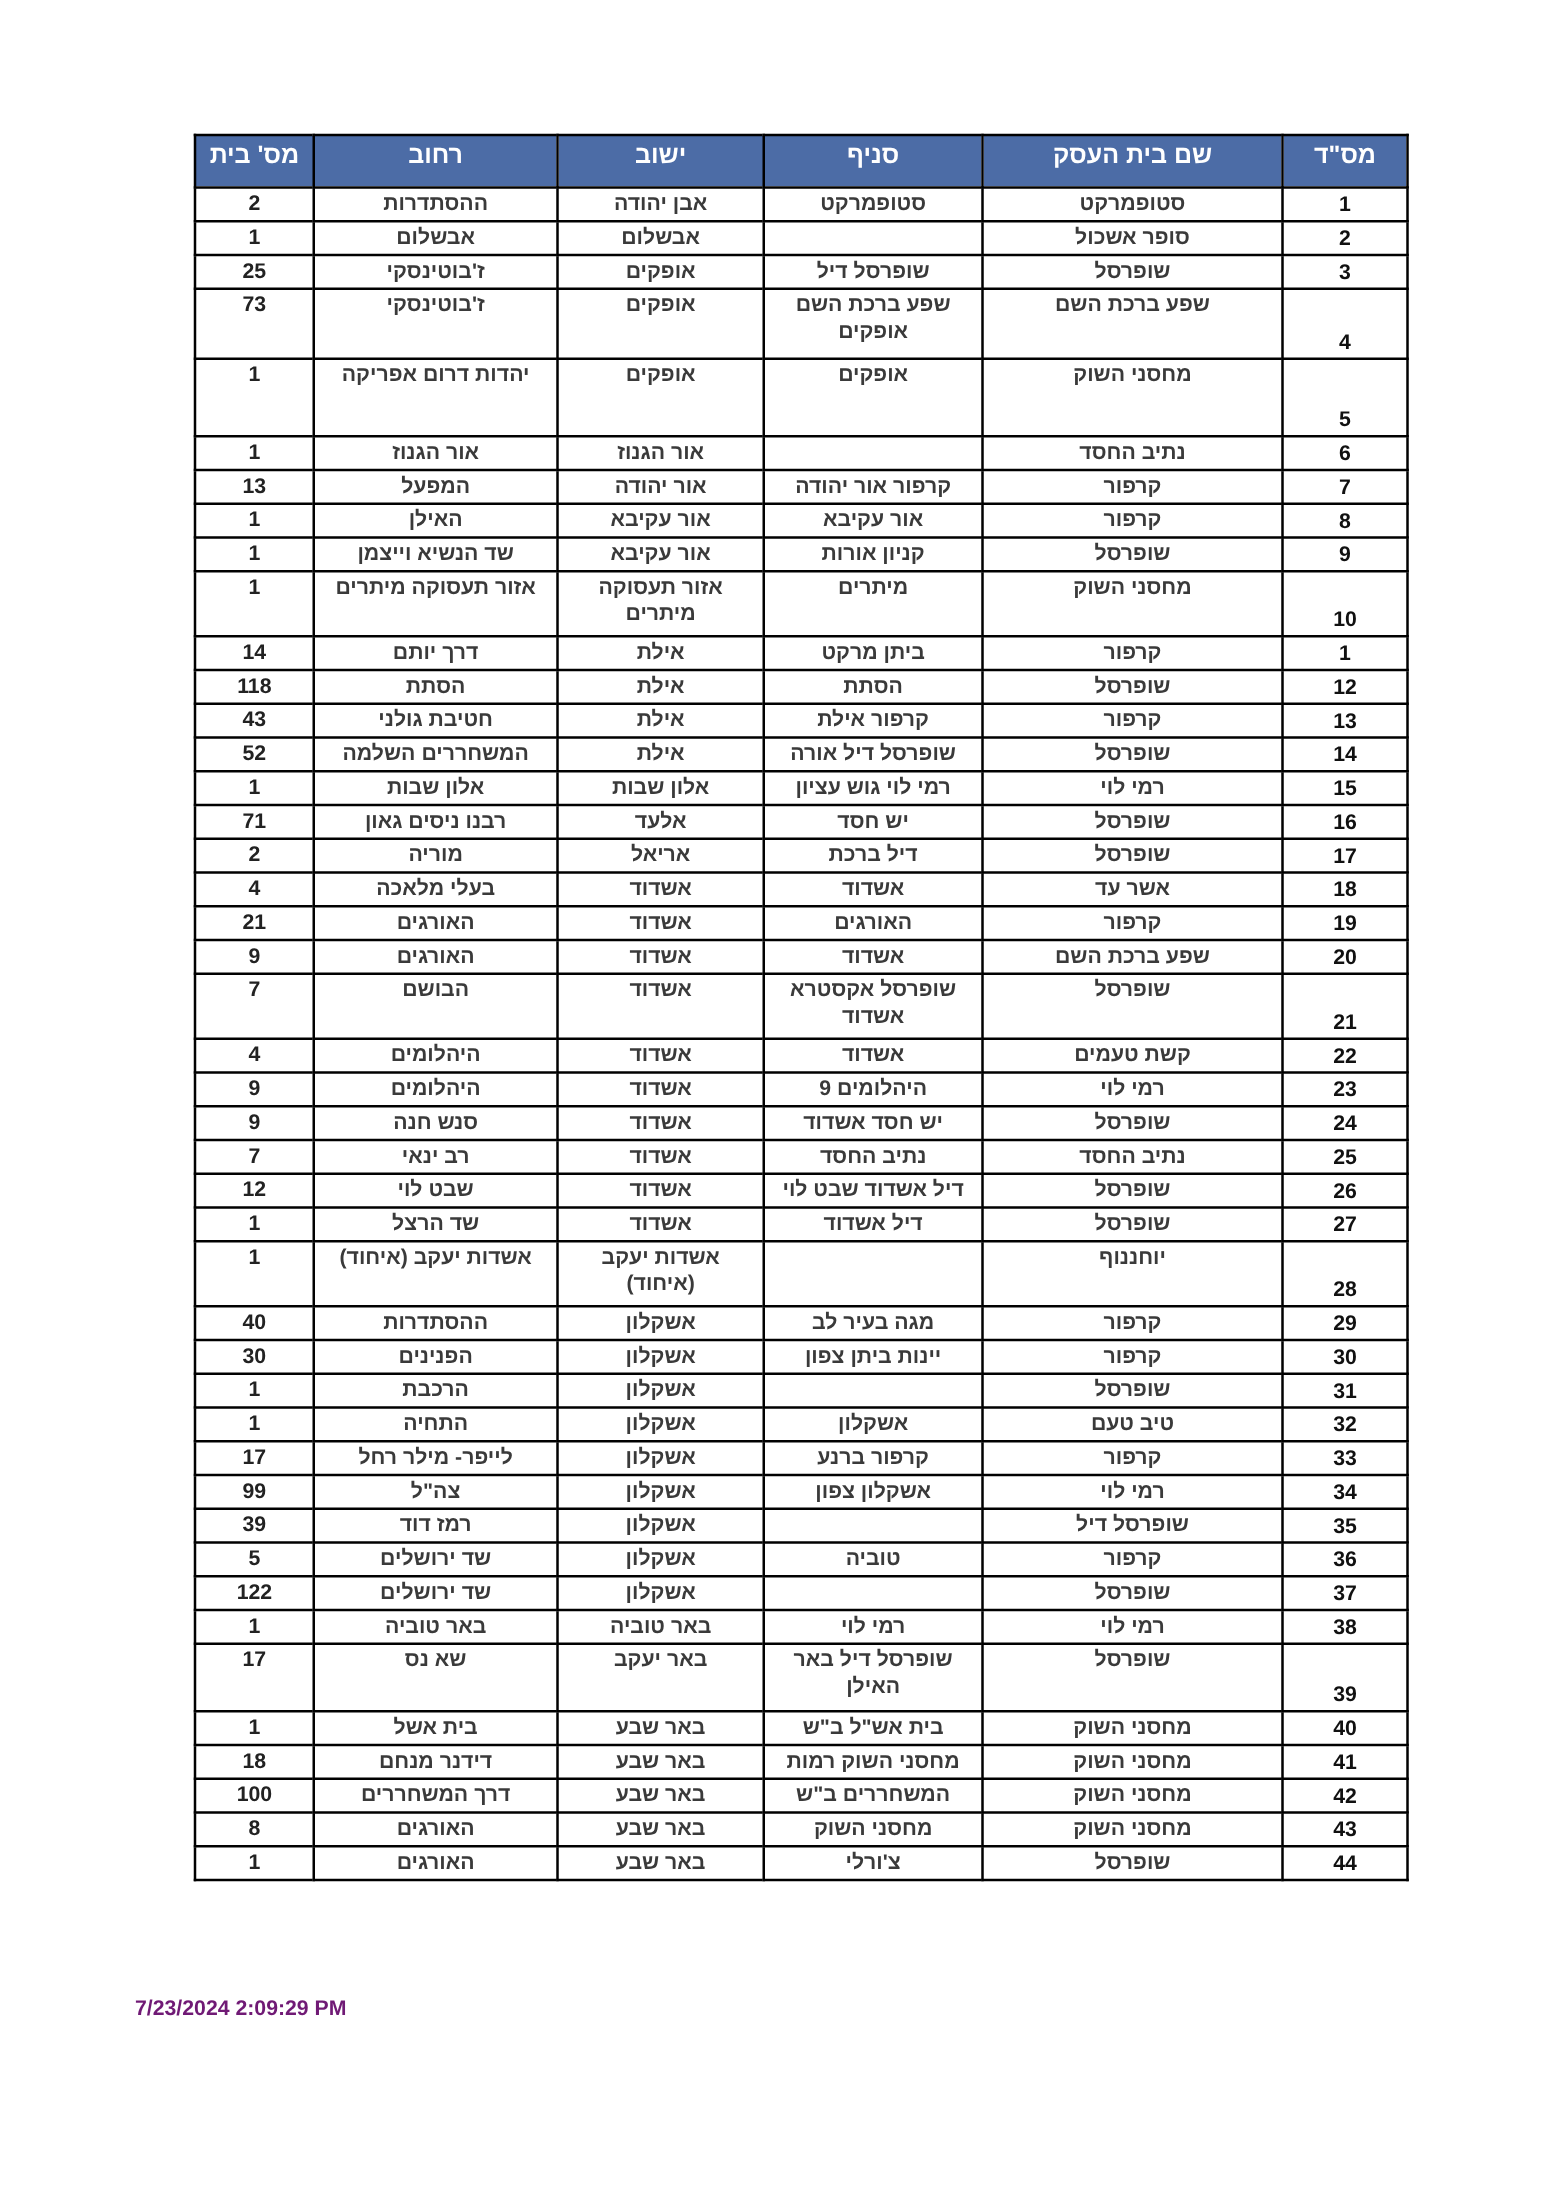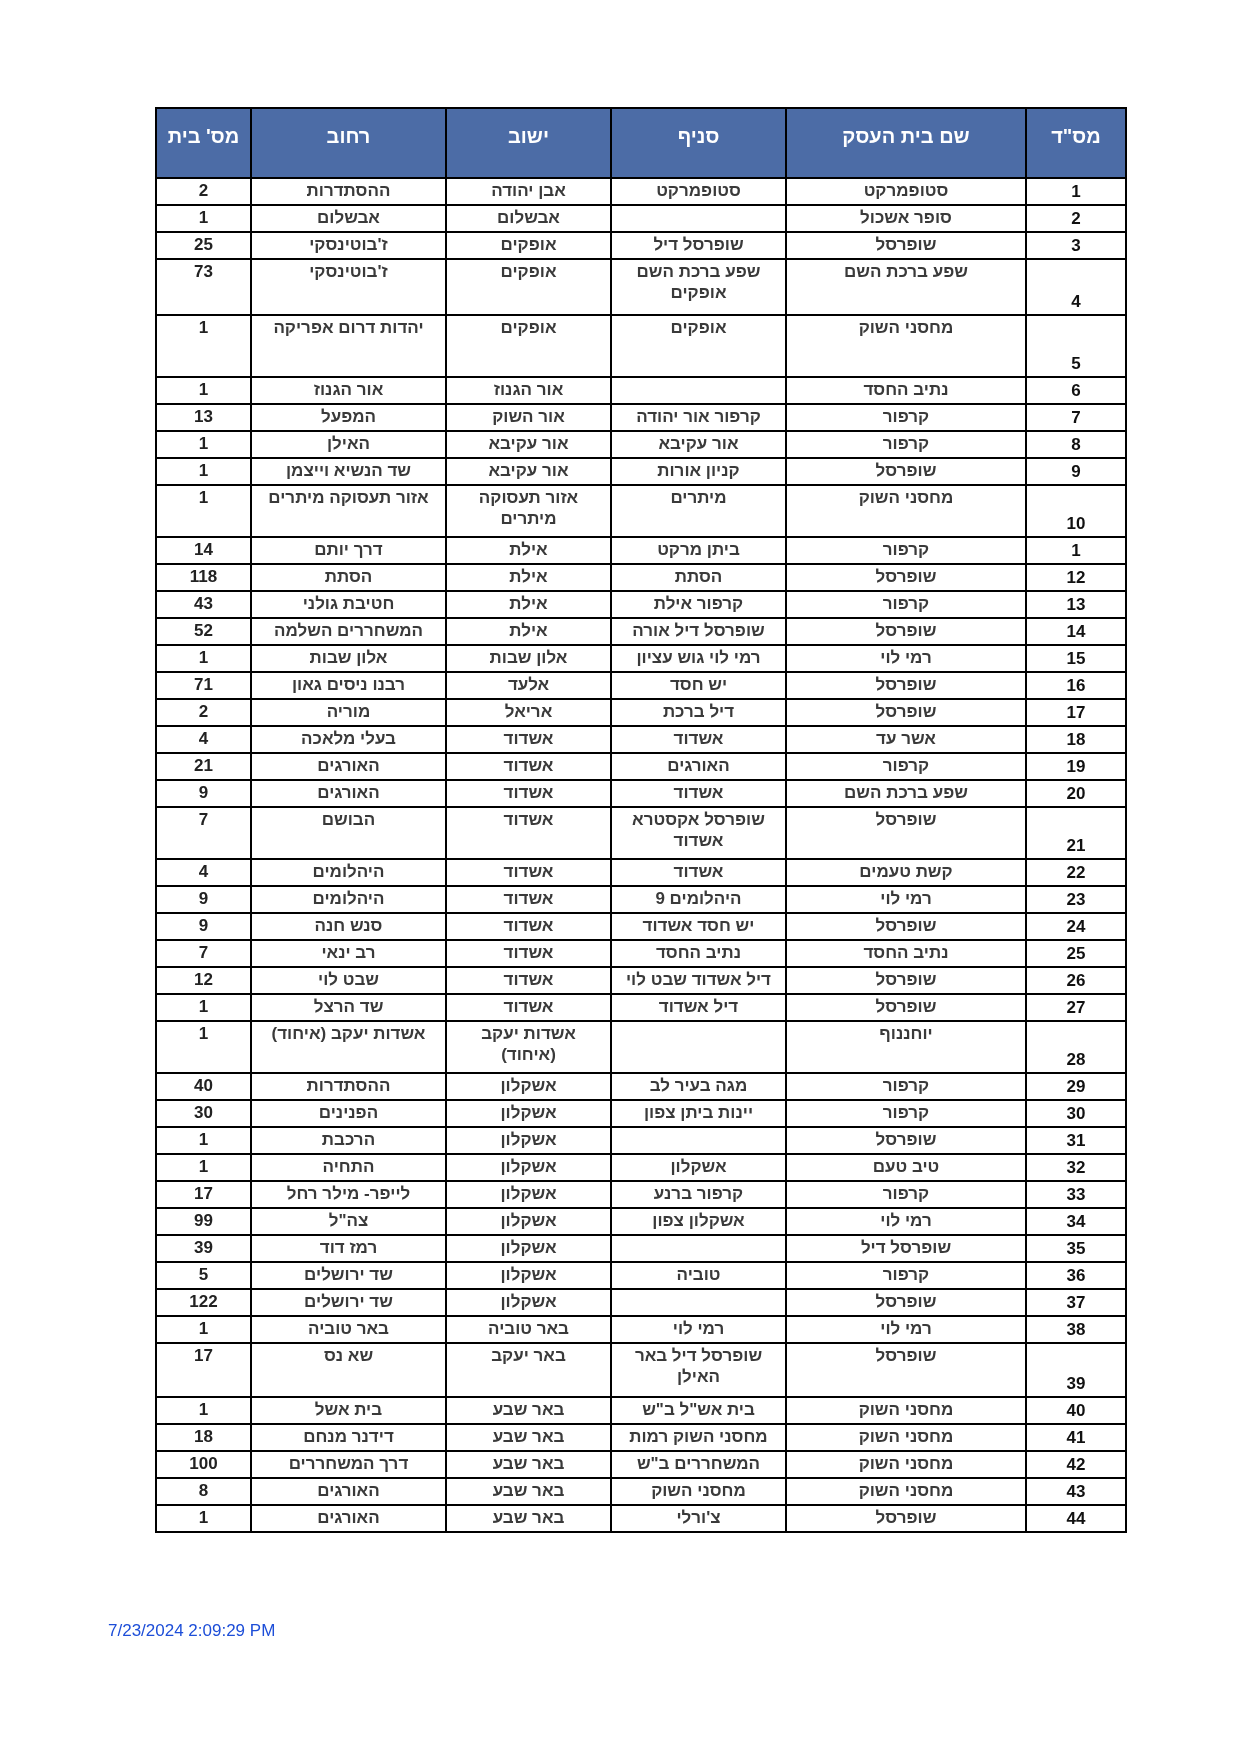--- a/index.html
+++ b/index.html
@@ -22,44 +22,43 @@
   table.biz th,table.biz td{
     border:2px solid var(--border);
     text-align:center;
     overflow:hidden;
   }
   table.biz th{
     background:var(--header-bg);
     color:var(--header-text);
     font-size:20px;font-weight:bold;
     vertical-align:top;
-    height:70px;
-    padding:16px 2px;
+    height:42px;
+    padding:4px 2px;
   }
   table.biz td{
     font-size:17px;font-weight:bold;color:var(--body-text);
     vertical-align:top;
     padding:1px 5px 2px;
     height:27px;line-height:1.25;
   }
   
   table.biz td.c-msd{vertical-align:bottom;color:#111111;}
   table.biz td.c-house{color:#222222;}
   
   tbody tr:nth-child(4) td{height:56px;margin-top:40px;}
   tbody tr:nth-child(5) td{height:62px;}
   tbody tr:nth-child(10) td{height:52px;}
   tbody tr:nth-child(21) td{height:52px;}
   tbody tr:nth-child(28) td{height:52px;}
   tbody tr:nth-child(39) td{height:54px;}
   .timestamp{
     position:absolute;left:108px;top:1597px;
-    font-size:17px;font-weight:normal;color:#1d4ed8;
+    font-size:17px;font-weight:bold;color:#701a75;
     direction:ltr;
-    margin-top:24px;
   }
 </style>
 </head>
 <body>
 
 <div class="page">
 
   <table class="biz" dir="rtl">
     <colgroup>
       <col style="width:100px">
@@ -125,21 +124,21 @@
           <td class="c-business">נתיב החסד</td>
           <td class="c-branch"></td>
           <td class="c-city">אור הגנוז</td>
           <td class="c-street">אור הגנוז</td>
           <td class="c-house">1</td>
         </tr>
         <tr>
           <td class="c-msd">7</td>
           <td class="c-business">קרפור</td>
           <td class="c-branch">קרפור אור יהודה</td>
-          <td class="c-city">אור השוק</td>
+          <td class="c-city">אור יהודה</td>
           <td class="c-street">המפעל</td>
           <td class="c-house">13</td>
         </tr>
         <tr>
           <td class="c-msd">8</td>
           <td class="c-business">קרפור</td>
           <td class="c-branch">אור עקיבא</td>
           <td class="c-city">אור עקיבא</td>
           <td class="c-street">האילן</td>
           <td class="c-house">1</td>

